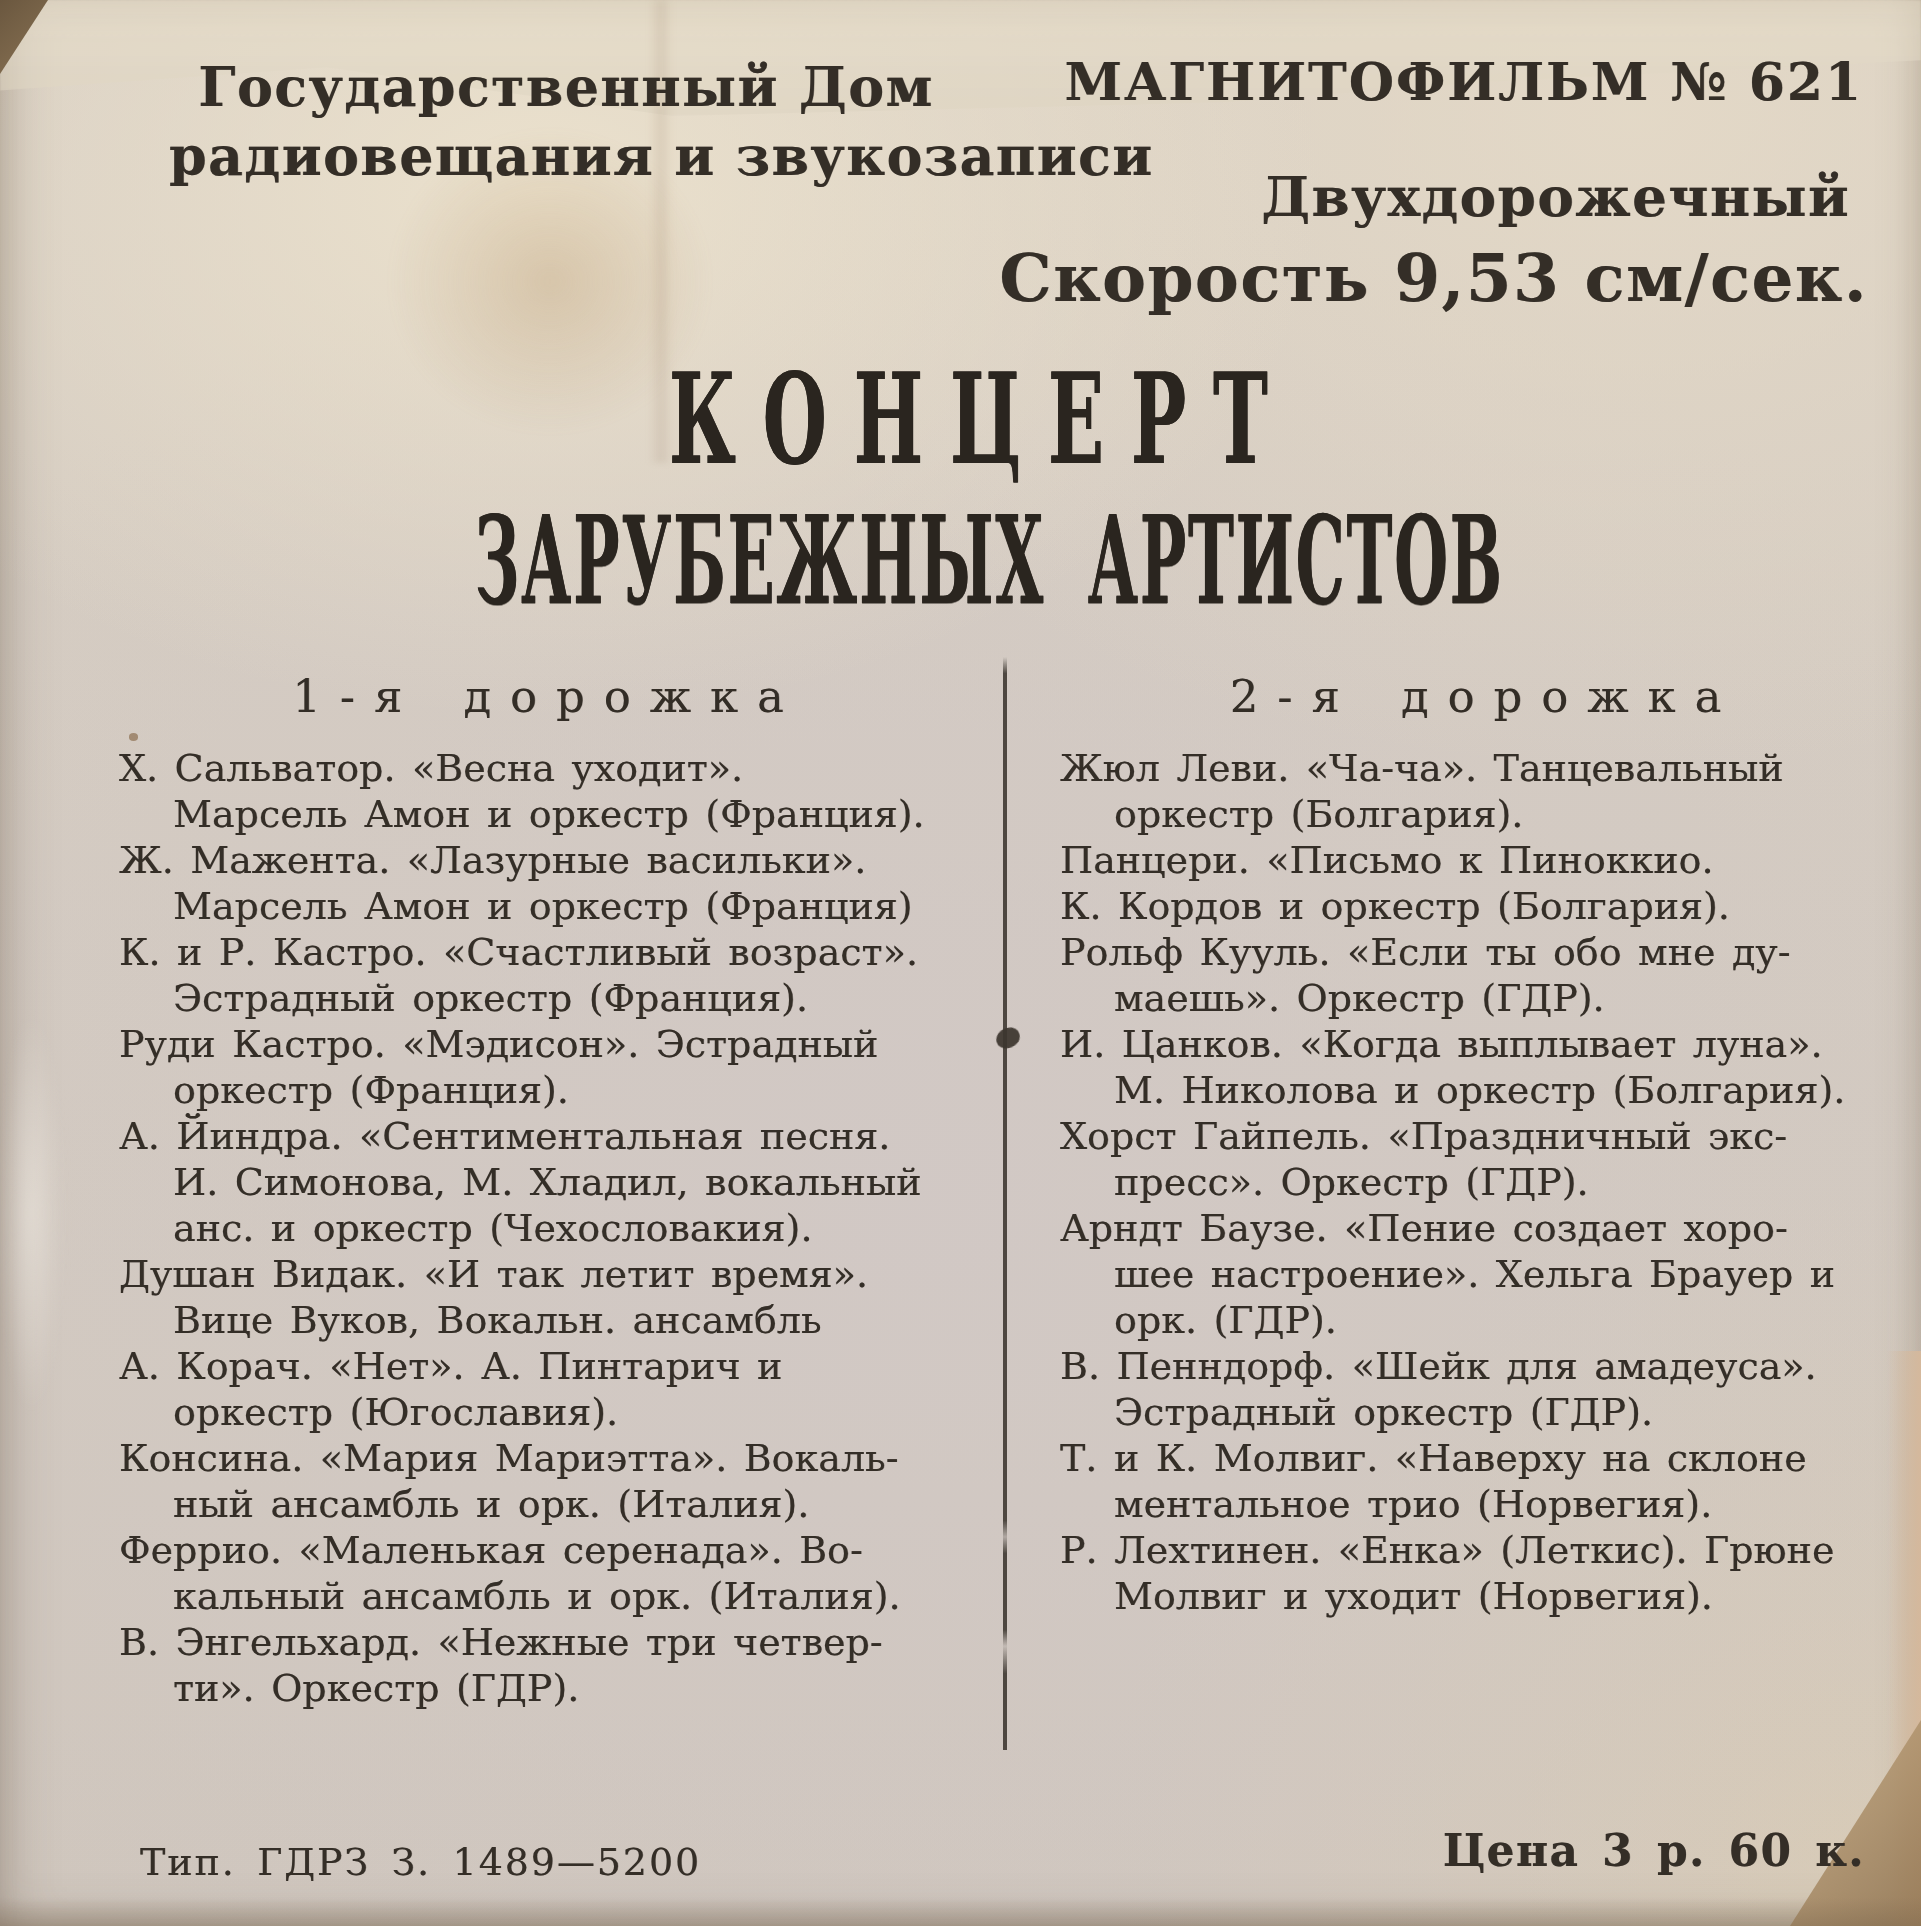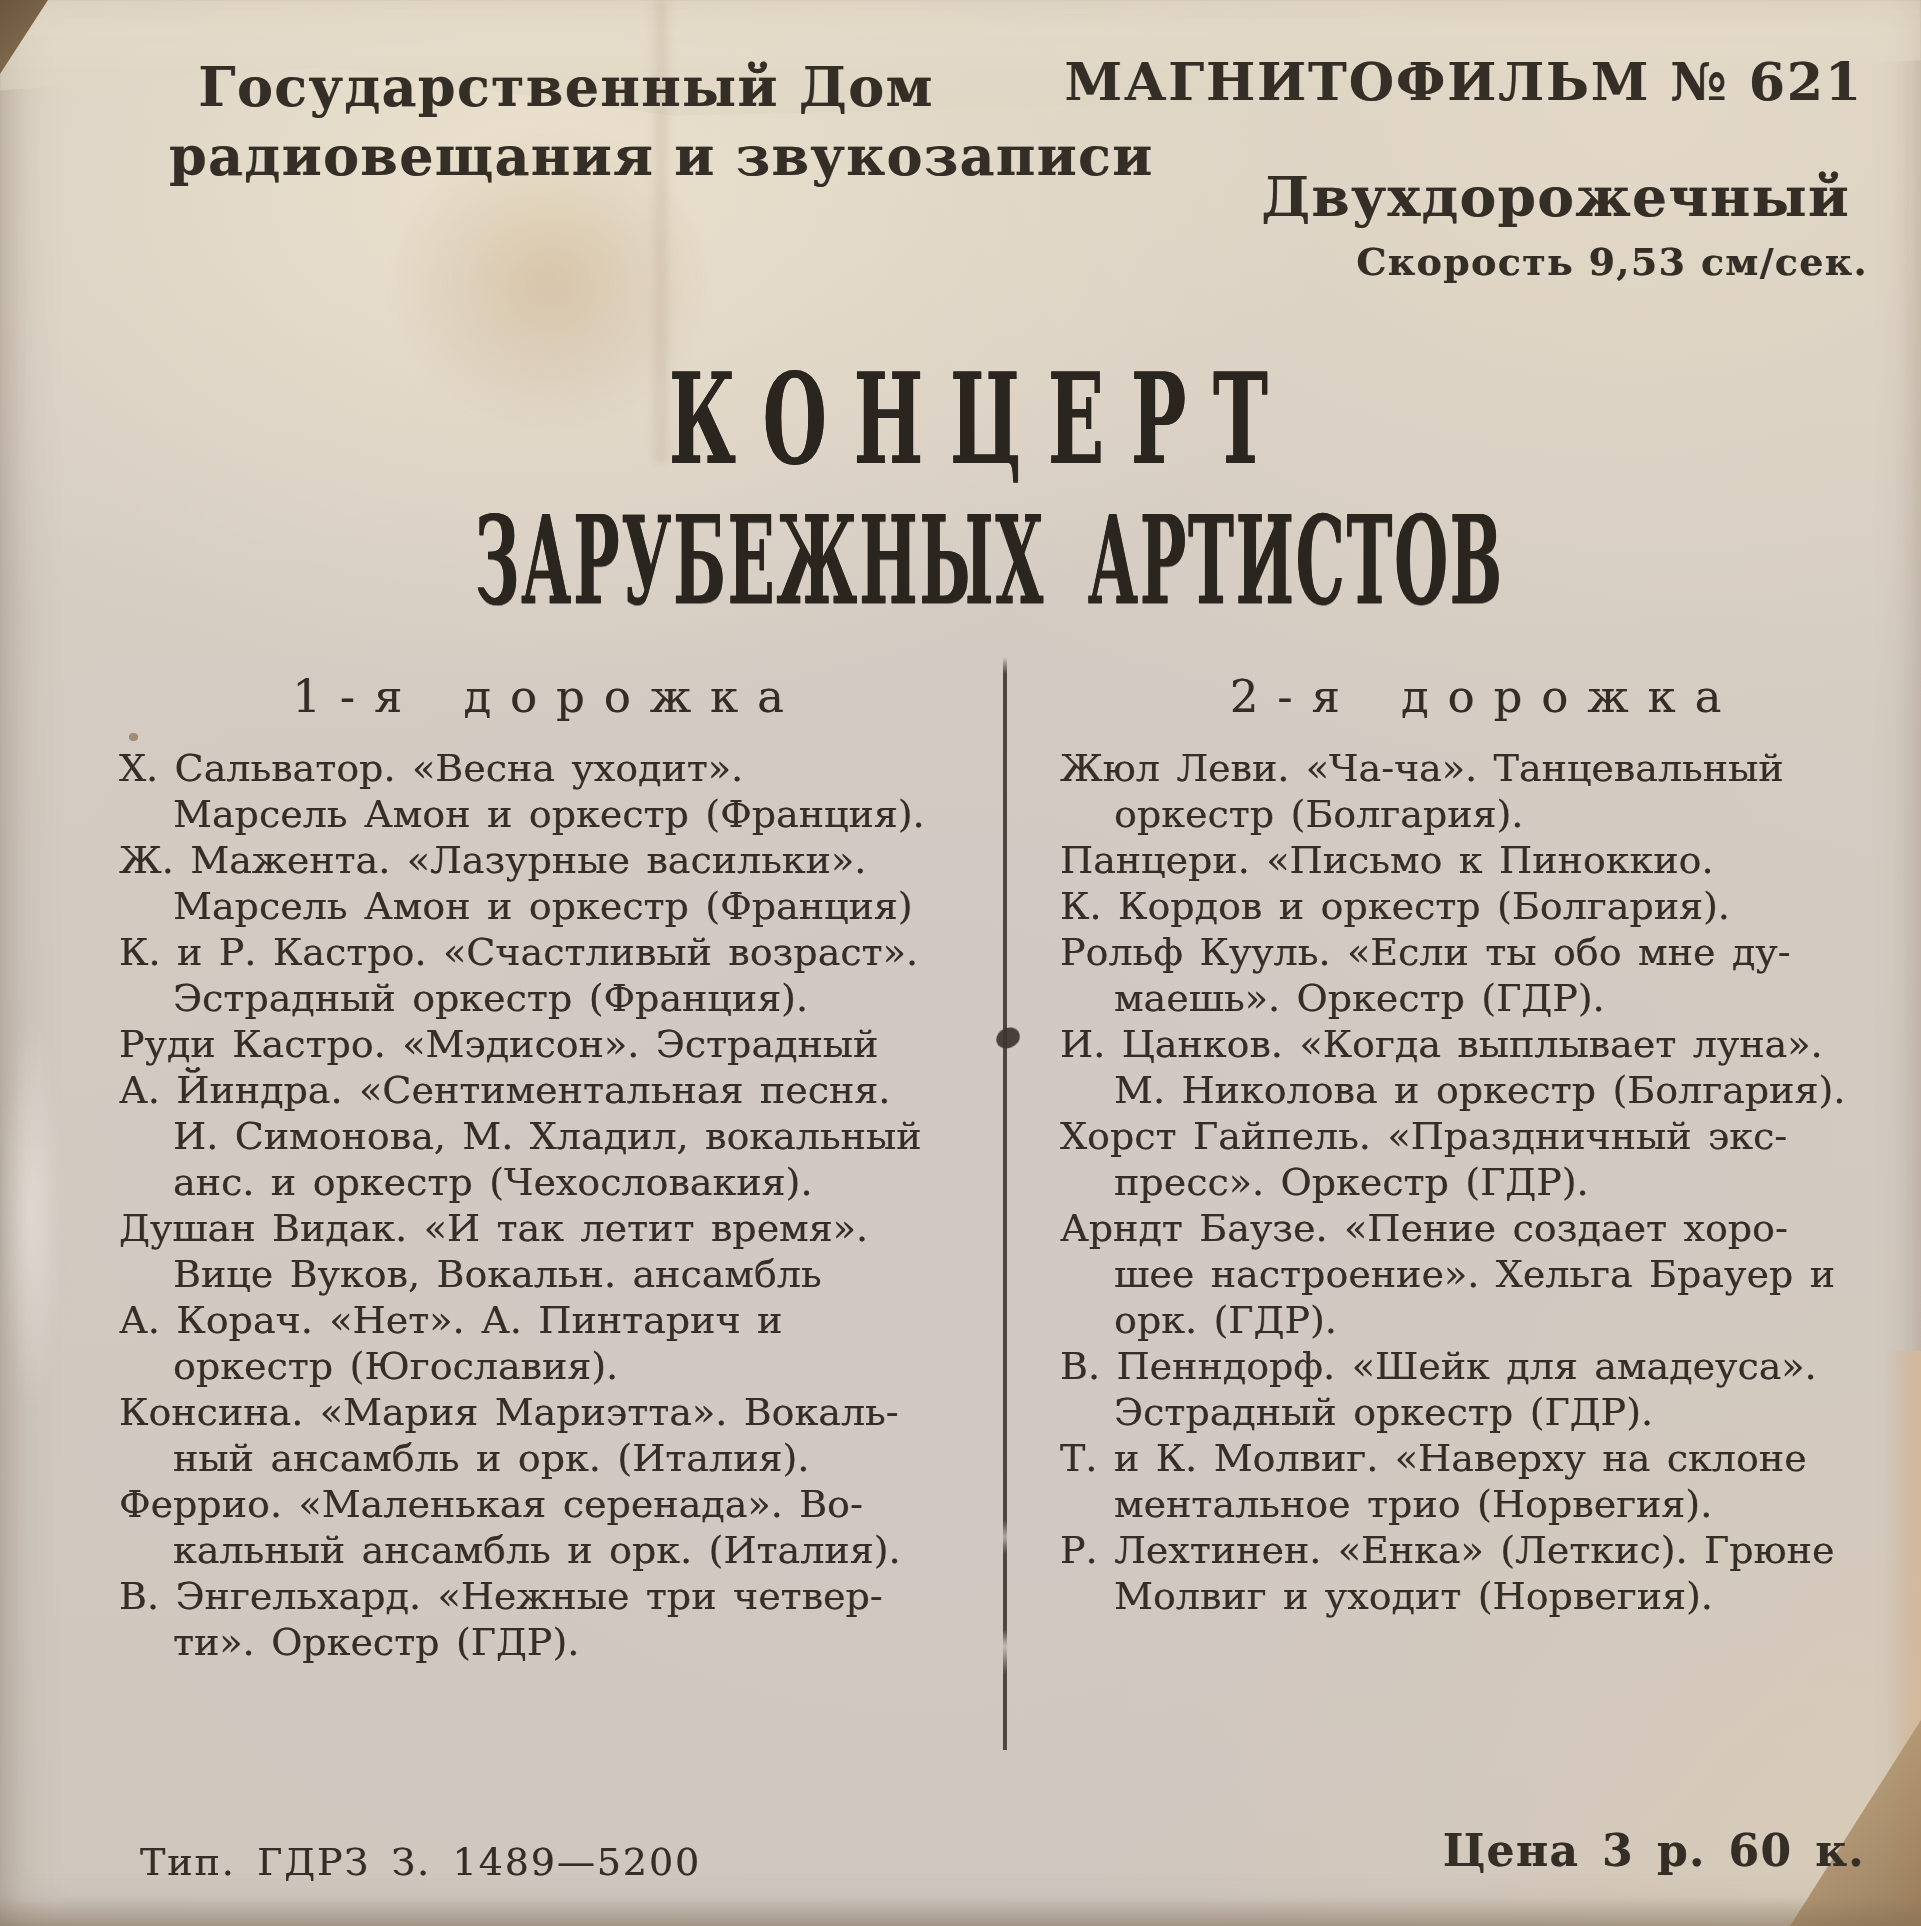--- a/index.html
+++ b/index.html
@@ -70,21 +70,21 @@
     text-shadow:0.4px 0.4px 0 rgba(52,46,39,0.38), -0.3px -0.3px 0 rgba(52,46,39,0.22);
   }
   .publisher {
     left:169px; top:53px; width:794px; text-align:center;
     font-size:54px; font-weight:bold; line-height:69px; letter-spacing:1.3px;
   }
   .mag-number {
     right:58px; top:51px; font-size:52px; font-weight:bold; letter-spacing:1.9px;
   }
   .track-type { right:71px; top:164px; font-size:55px; font-weight:bold; letter-spacing:1.3px; }
-  .speed      { right:53px;  top:239px; font-size:38px; font-weight:bold; letter-spacing:1.3px; }
+  .speed      { right:53px;  top:239px; font-size:66px; font-weight:bold; letter-spacing:1.3px; }
 
   .title-line { position:absolute; left:0; width:1921px; text-align:center; color:#2a251f; }
   .title-1 { top:345px; }
   .title-2 { top:489px; }
   .condense {
     display:inline-block; font-weight:bold; white-space:nowrap;
     text-shadow:0.6px 0 0 rgba(42,37,31,0.85), 0.3px 0.5px 0 rgba(42,37,31,0.5);
   }
   .condense.c1 { font-size:119px; letter-spacing:43px; margin-right:-43px;
     transform:scale(0.62,1.05); transform-origin:center top; }
@@ -158,20 +158,21 @@
   <div class="divider"></div>
 
   <div class="track-list left">
       <div class="track-line">Х. Сальватор. «Весна уходит».</div>
       <div class="track-line indent">Марсель Амон и оркестр (Франция).</div>
       <div class="track-line">Ж. Мажента. «Лазурные васильки».</div>
       <div class="track-line indent">Марсель Амон и оркестр (Франция)</div>
       <div class="track-line">К. и Р. Кастро. «Счастливый возраст».</div>
       <div class="track-line indent">Эстрадный оркестр (Франция).</div>
       <div class="track-line">Руди Кастро. «Мэдисон». Эстрадный</div>
+      <div class="track-line indent">оркестр (Франция).</div>
       <div class="track-line">А. Йиндра. «Сентиментальная песня.</div>
       <div class="track-line indent">И. Симонова, М. Хладил, вокальный</div>
       <div class="track-line indent">анс. и оркестр (Чехословакия).</div>
       <div class="track-line">Душан Видак. «И так летит время».</div>
       <div class="track-line indent">Вице Вуков, Вокальн. ансамбль</div>
       <div class="track-line">А. Корач. «Нет». А. Пинтарич и</div>
       <div class="track-line indent">оркестр (Югославия).</div>
       <div class="track-line">Консина. «Мария Мариэтта». Вокаль-</div>
       <div class="track-line indent">ный ансамбль и орк. (Италия).</div>
       <div class="track-line">Феррио. «Маленькая серенада». Во-</div>

